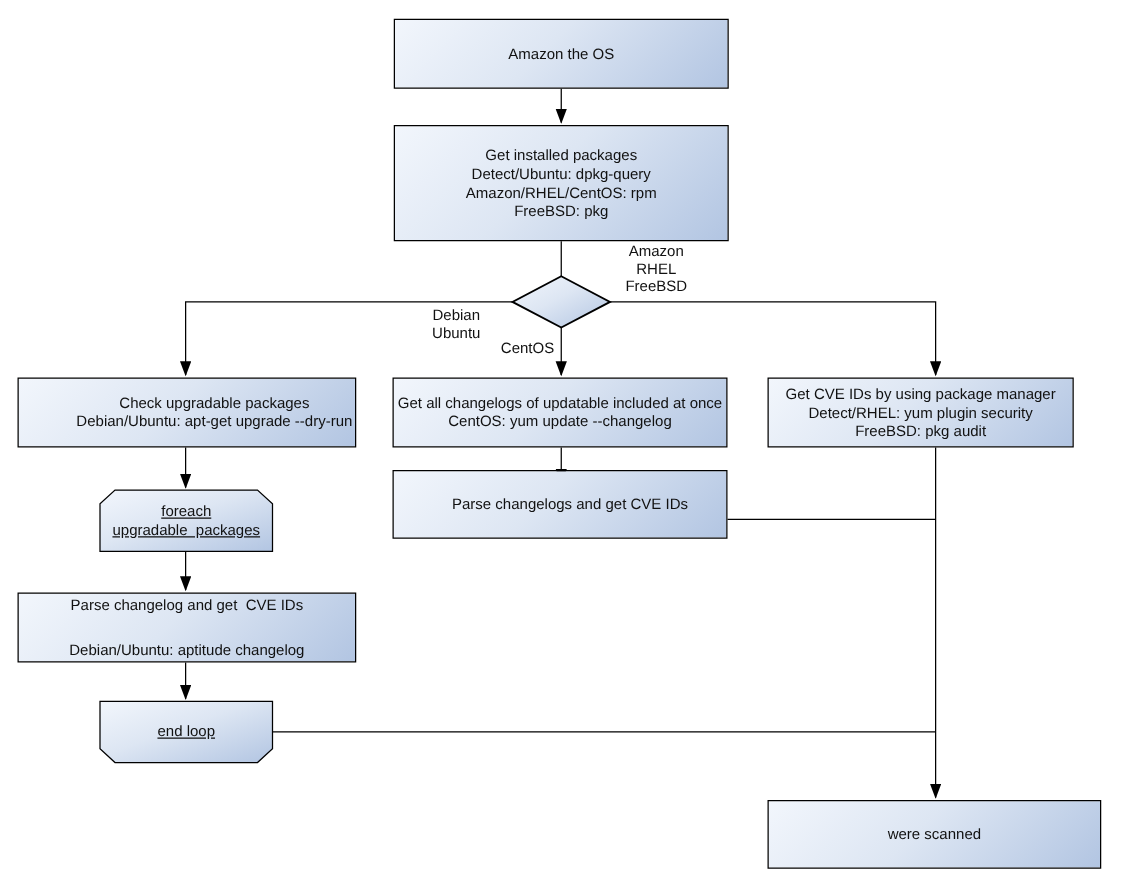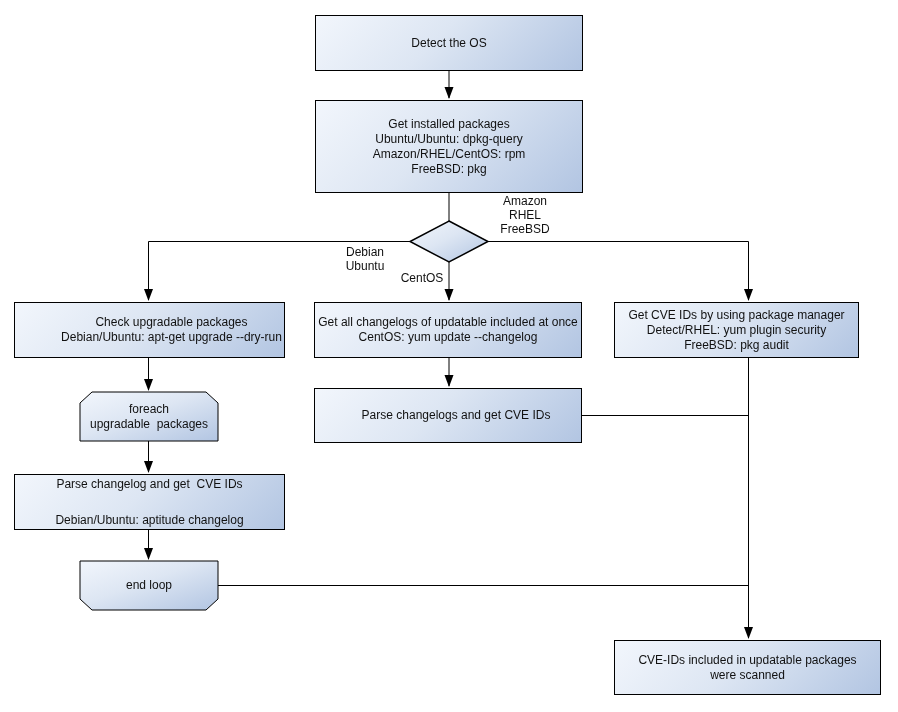--- a/index.html
+++ b/index.html
@@ -32,20 +32,21 @@
     align-items: center;
   }
   .shape-text {
     position: absolute;
     box-sizing: border-box;
     display: flex;
     flex-direction: column;
     justify-content: center;
     align-items: center;
     background: transparent;
+    text-decoration: underline;
   }
   .line {
     font-size: 12px;
     line-height: 15px;
     text-align: center;
     white-space: pre;
     width: 100%;
   }
   .edge-label {
     position: absolute;
@@ -54,21 +55,21 @@
   .edge-label .line {
     line-height: 14px;
   }
 
   
   #node-detect-os            { left: 315px; top: 15px;  width: 268px; height: 56px; }
   #node-get-installed        { left: 315px; top: 100px; width: 268px; height: 93px; }
   #node-check-upgradable     { left: 14px;  top: 302px; width: 271px; height: 56px; padding-left: 44px; }
   #node-parse-changelog-deb  { left: 14px;  top: 474px; width: 271px; height: 56px; gap: 21px; }
   #node-get-all-changelogs   { left: 314px; top: 302px; width: 268px; height: 56px; }
-  #node-parse-changelogs-cos { left: 314px; top: 388px; width: 268px; height: 55px; padding-left: 16px; }
+  #node-parse-changelogs-cos { left: 314px; top: 376px; width: 268px; height: 55px; padding-left: 16px; }
   #node-get-cve-ids          { left: 614px; top: 302px; width: 245px; height: 56px; }
   #node-scanned              { left: 614px; top: 640px; width: 267px; height: 55px; }
 
   
   #text-foreach   { left: 80px; top: 392px; width: 138px; height: 49px; }
   #text-end-loop  { left: 80px; top: 561px; width: 138px; height: 49px; }
 
   
   #label-debian-ubuntu       { left: 330px; top: 205px; width: 70px; margin-top: 40px; }
   #label-amazon-rhel-freebsd { left: 494px; top: 194px; width: 62px; }
@@ -105,26 +106,26 @@
     <path d="M748.5,358 L748.5,638" fill="none" stroke="#000" stroke-width="1" marker-end="url(#arrow)"></path>
 
     <polygon points="449,221 488,241.5 449,262 410,241.5" fill="url(#shapeGrad)" stroke="#000" stroke-width="1.5"></polygon>
 
     <polygon points="92,392 206,392 218,403 218,441 80,441 80,403" fill="url(#shapeGrad)" stroke="#000" stroke-width="1"></polygon>
 
     <polygon points="80,561 218,561 218,599 206,610 92,610 80,599" fill="url(#shapeGrad)" stroke="#000" stroke-width="1"></polygon>
   </svg>
 
   <div class="node" id="node-detect-os">
-    <div class="line">Detect the OS</div>
+    <div class="line">Amazon the OS</div>
   </div>
 
   <div class="node" id="node-get-installed">
     <div class="line">Get installed packages</div>
-    <div class="line">Ubuntu/Ubuntu: dpkg-query</div>
+    <div class="line">Detect/Ubuntu: dpkg-query</div>
     <div class="line">Amazon/RHEL/CentOS: rpm</div>
     <div class="line">FreeBSD: pkg</div>
   </div>
 
   <div class="node" id="node-check-upgradable">
     <div class="line">Check upgradable packages</div>
     <div class="line">Debian/Ubuntu: apt-get upgrade --dry-run</div>
   </div>
 
   <div class="node" id="node-parse-changelog-deb">
@@ -141,21 +142,20 @@
     <div class="line">Parse changelogs and get CVE IDs</div>
   </div>
 
   <div class="node" id="node-get-cve-ids">
     <div class="line">Get CVE IDs by using package manager</div>
     <div class="line">Detect/RHEL: yum plugin security</div>
     <div class="line">FreeBSD: pkg audit</div>
   </div>
 
   <div class="node" id="node-scanned">
-    <div class="line">CVE-IDs included in updatable packages</div>
     <div class="line">were scanned</div>
   </div>
 
   <div class="shape-text" id="text-foreach">
     <div class="line">foreach</div>
     <div class="line">upgradable  packages</div>
   </div>
 
   <div class="shape-text" id="text-end-loop">
     <div class="line">end loop</div>

